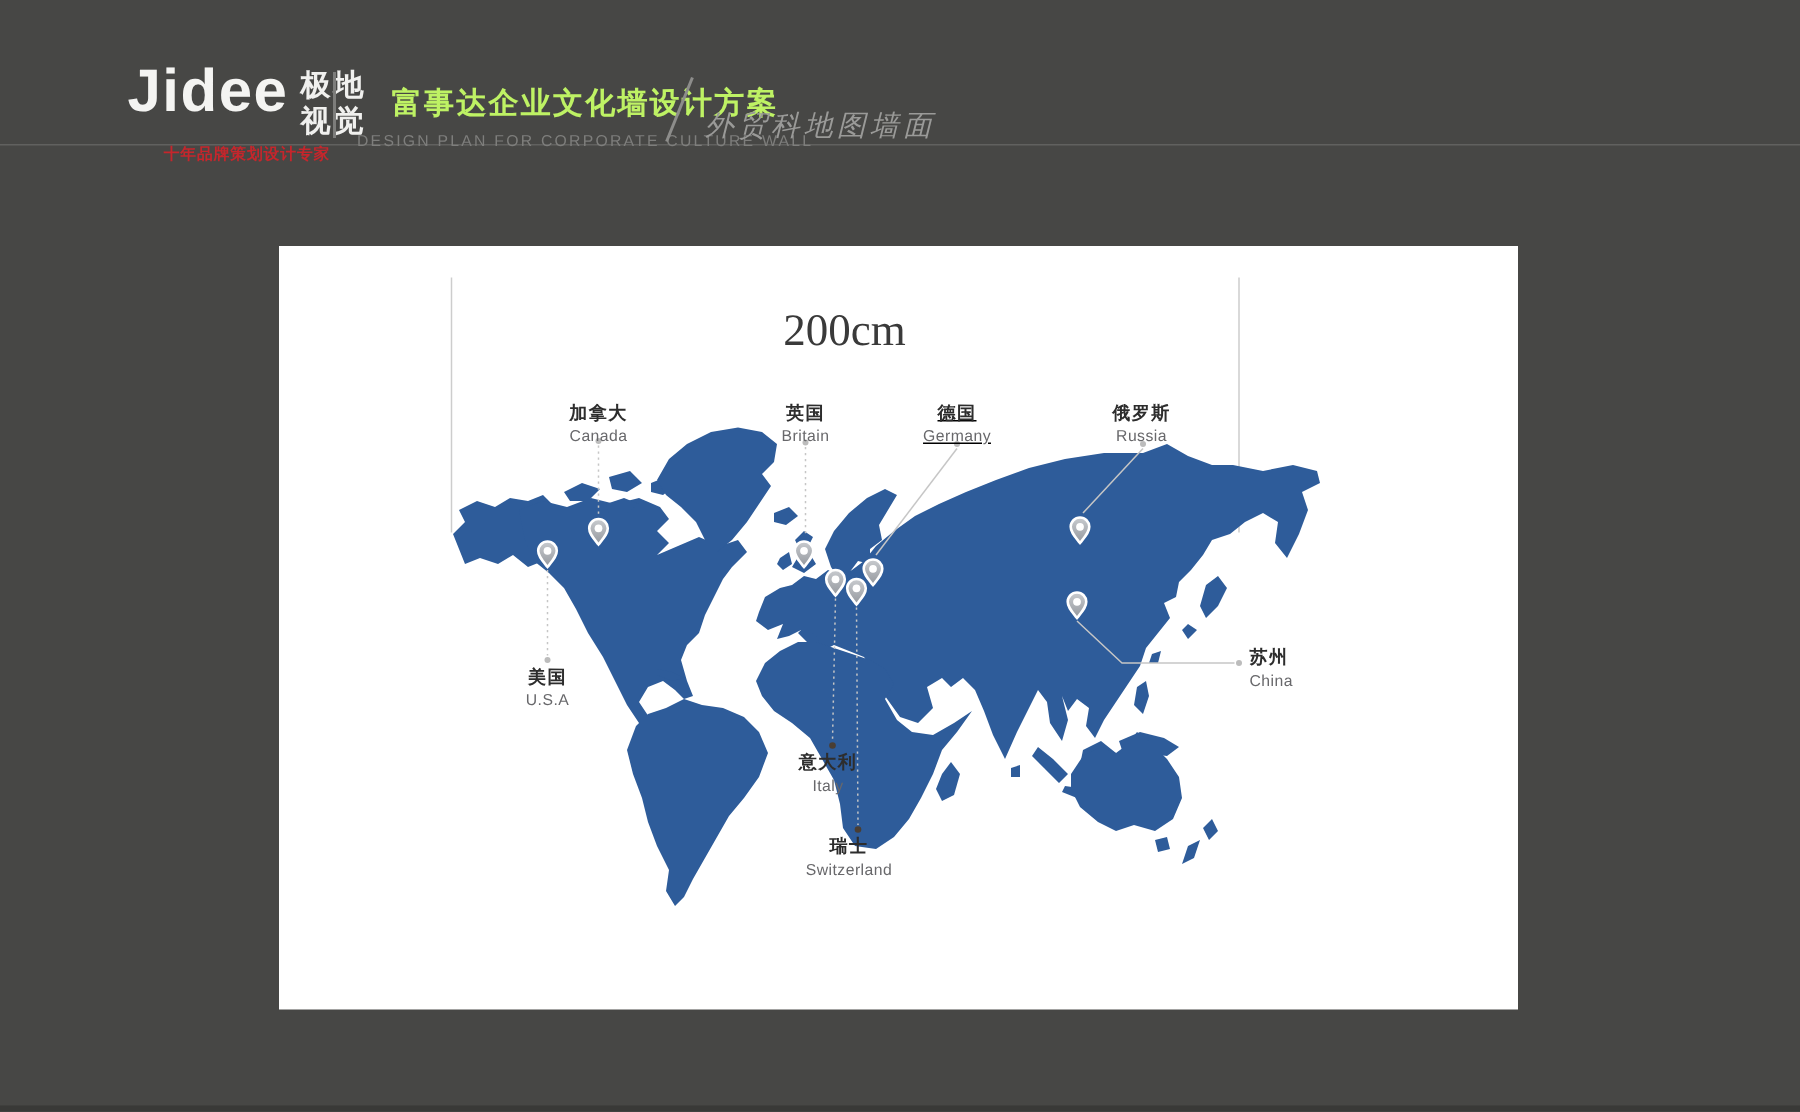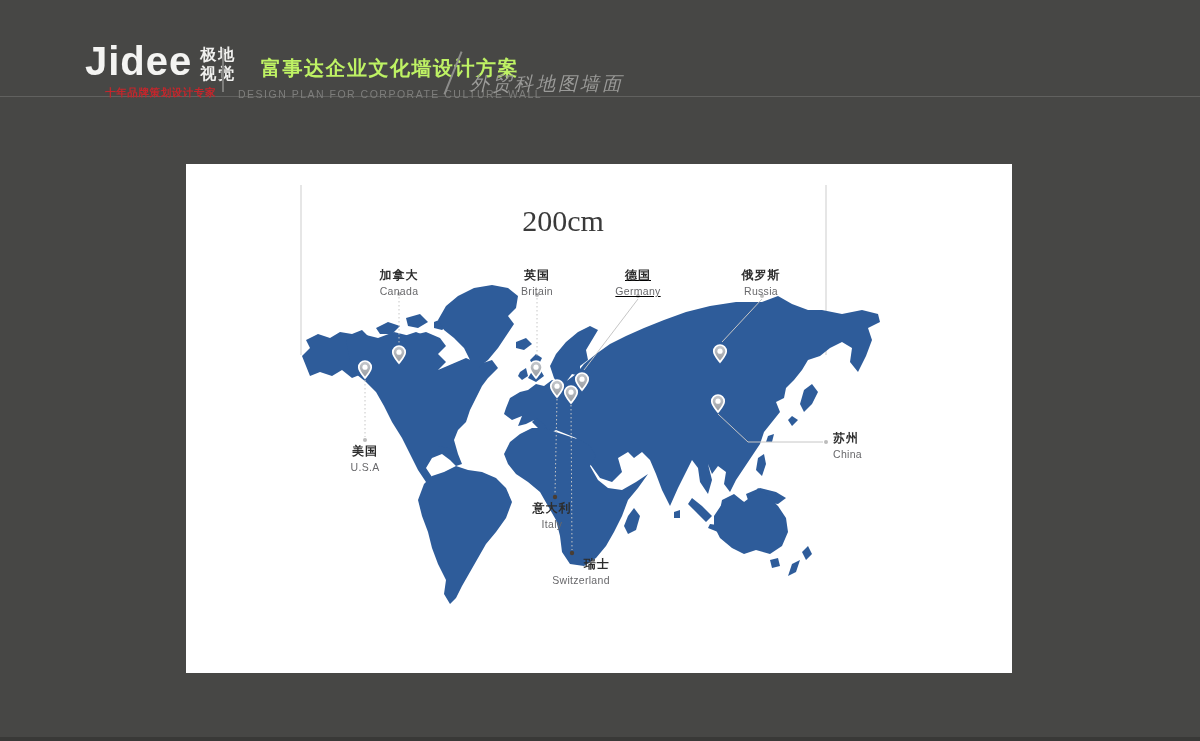--- a/index.html
+++ b/index.html
@@ -6,21 +6,21 @@
   html,body { width:1200px; height:741px; }
   body { font-family:"Liberation Sans", sans-serif; background:#474745; overflow:hidden; }
   .stage { position:relative; width:1200px; height:741px; background:#474745; }
 
   
   .header { position:absolute; left:0; top:0; width:1200px; height:97px;
             border-bottom:1px solid rgba(255,255,255,0.14);text-align:center; }
   .logo-block { position:absolute; left:85px; top:42px; }
   .logo-row { display:flex; align-items:flex-start; }
   .logo-word { font-size:40px; font-weight:bold; color:#f4f4f2; letter-spacing:1px; line-height:0.95; }
-  .logo-cn { margin-left:8px; margin-top:3px; color:#f0f0ee; font-size:16px; font-weight:bold;
+  .logo-cn { margin-left:8px; margin-top:3px; color:#f0f0ee; font-size:20px; font-weight:bold;
              letter-spacing:2px; line-height:1.2; }
   .logo-tagline { margin-top:3px; font-size:10.5px; letter-spacing:0.6px; color:#c5262c; font-weight:bold; }
   .v-divider { position:absolute; left:222px; top:48px; width:2px; height:44px; background:#7d7d7b; }
   .title-block { position:absolute; left:238px; top:55px; }
   .title-cn { font-size:20px; font-weight:bold; color:#bef264; letter-spacing:1.5px; }
   .title-en { margin-top:6px; font-size:10.5px; color:#7e7e7c; letter-spacing:1.5px; }
   .slash-line { position:absolute; left:452px; top:50px; width:2px; height:46px; background:#8d8d8b;
                 transform:rotate(22deg); }
   .section-title { position:absolute; left:470px; top:71px; font-size:19px; color:#9a9a98;
                    letter-spacing:3px;font-style:italic; }
@@ -36,21 +36,21 @@
   .loc-label.left-align { text-align:left; transform:none; }
   .loc-zh { font-size:12px; font-weight:bold; color:#2d2d2d; letter-spacing:1px; }
   .loc-en { font-size:10.5px; color:#68686b; margin-top:1px; letter-spacing:0.3px; }
 
   .loc-canada      { left:213px; top:103px; }
   .loc-britain     { left:351px; top:103px; }
   .loc-germany     { left:452px; top:103px;text-decoration:underline; }
   .loc-russia      { left:575px; top:103px; }
   .loc-usa         { left:179px; top:279px; }
   .loc-italy       { left:366px; top:336px; }
-  .loc-switzerland { left:395px; top:392px;text-align:right; }
+  .loc-switzerland { left:380px; top:392px; }
   .loc-suzhou      { left:647px; top:266px; }
 
   .footer-strip { position:absolute; left:0; bottom:0; width:1200px; height:4px; background:#393937; }
 </style>
 </head>
 <body>
 
 <div class="stage">
 
   <div class="header">

